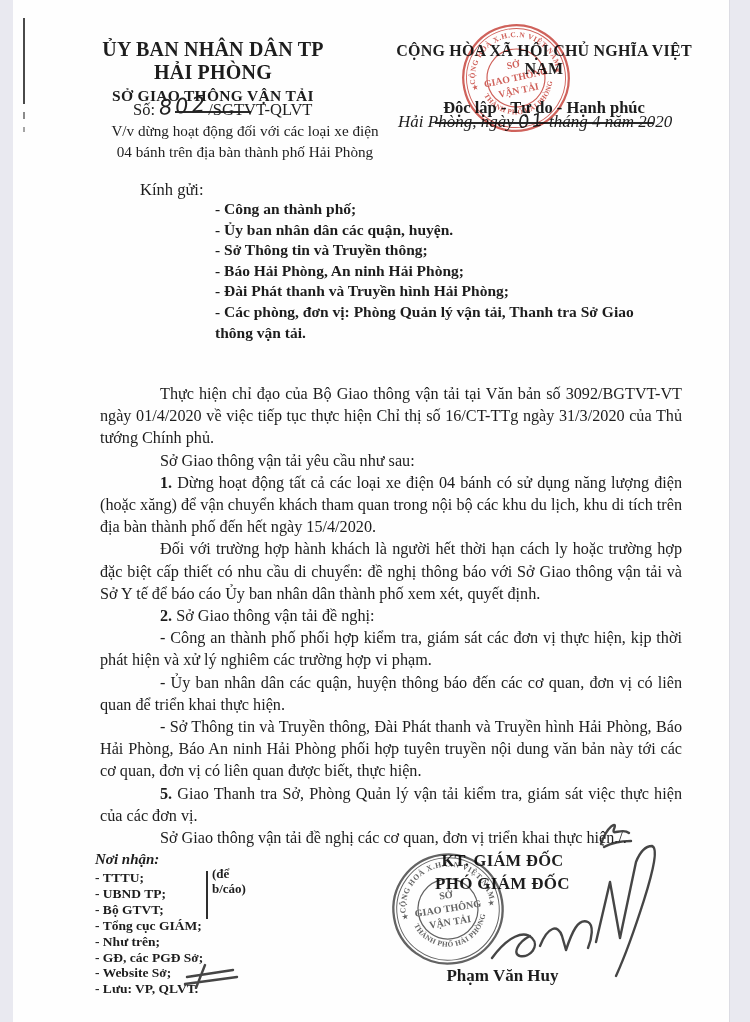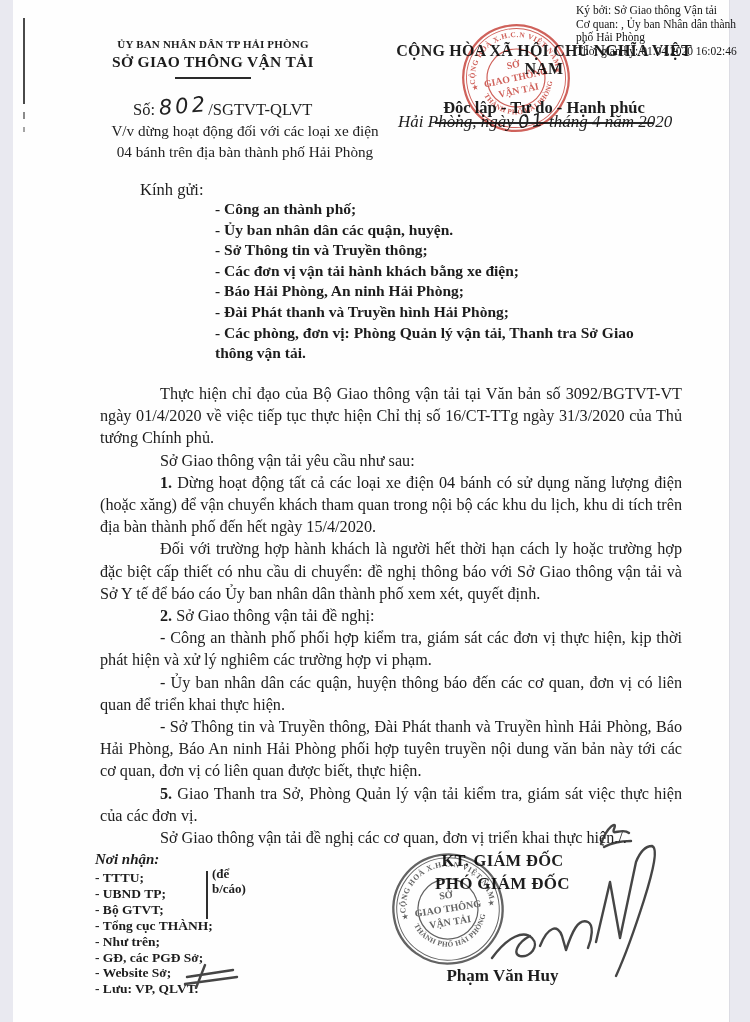--- a/index.html
+++ b/index.html
@@ -13,21 +13,21 @@
   .edge { background:#e9e9f0; }
   .edge-left { left:0; top:0; width:13px; height:1022px; }
   .edge-right { right:0; top:0; width:21px; height:1022px; border-left:1px solid #dcdce3; }
   .scan-line { left:23px; top:18px; width:2px; height:86px; background:#4a4a4a; }
   .scan-dash1 { left:23px; top:112px; width:1.5px; height:7px; background:#8a8a8a; }
   .scan-dash2 { left:23px; top:127px; width:1.5px; height:5px; background:#a5a5a5; }
 
   .digi-sig { left:576px; top:4px; width:172px; font-size:11.5px; line-height:13.5px; color:#141414; }
 
   .hdr-left { left:86px; top:38px; width:254px; text-align:center; font-weight:bold; }
-  .hdr-left .l1 { font-size:11px; letter-spacing:.2px; }
+  .hdr-left .l1 { font-size:20px; letter-spacing:.2px; }
   .hdr-left .l2 { font-size:15.5px; margin-top:3px; letter-spacing:.3px; }
   .rule-sm { width:76px; border-top:2px solid #2a2a2a; margin:6px auto 0; }
   .hdr-right { left:378px; top:42px; width:332px; text-align:center; font-weight:bold; }
   .hdr-right .l1 { font-size:16px; letter-spacing:.2px; }
   .hdr-right .l2 { font-size:16.5px; margin-top:20px; }
   .rule-lg { width:218px; border-top:2px solid #2a2a2a; margin:4px auto 0; }
 
   .so-line { left:133px; top:96px; font-size:16.5px; white-space:nowrap; }
   .hand { font-family:"DejaVu Sans","Liberation Sans",sans-serif; font-style:italic; color:#222; }
   .hand-num { font-size:21px; letter-spacing:3px; display:inline-block; transform:rotate(-5deg) translateY(-2px); }
@@ -67,25 +67,20 @@
 </head>
 <body>
 
 <div class="page">
   <div class="abs edge edge-left"></div>
   <div class="abs edge edge-right"></div>
   <div class="abs scan-line"></div>
   <div class="abs scan-dash1"></div>
   <div class="abs scan-dash2"></div>
 
-  <div class="abs digi-sig">
-    <div>Ký bởi: Sở Giao thông Vận tải</div>
-    <div>Cơ quan: , Ủy ban Nhân dân thành phố Hải Phòng</div>
-    <div>Thời gian ký: 01.04.2020 16:02:46</div>
-  </div>
 
   <div class="abs hdr-left">
     <div class="l1">ỦY BAN NHÂN DÂN TP HẢI PHÒNG</div>
     <div class="l2">SỞ GIAO THÔNG VẬN TẢI</div>
     <div class="rule-sm"></div>
   </div>
 
   <div class="abs hdr-right">
     <div class="l1">CỘNG HÒA XÃ HỘI CHỦ NGHĨA VIỆT NAM</div>
     <div class="l2">Độc lập - Tự do - Hạnh phúc</div>
@@ -129,21 +124,20 @@
       <text x="60" y="63" font-size="10.5" fill="currentColor" text-anchor="middle">GIAO THÔNG</text>
       <text x="60" y="77" font-size="10.5" fill="currentColor" text-anchor="middle">VẬN TẢI</text>
     </svg>
   </div>
 
   <div class="abs kinhgui">Kính gửi:</div>
   <div class="abs recips">
     <div>- Công an thành phố;</div>
     <div>- Ủy ban nhân dân các quận, huyện.</div>
     <div>- Sở Thông tin và Truyền thông;</div>
-    <div>- Các đơn vị vận tải hành khách bằng xe điện;</div>
     <div>- Báo Hải Phòng, An ninh Hải Phòng;</div>
     <div>- Đài Phát thanh và Truyền hình Hải Phòng;</div>
     <div>- Các phòng, đơn vị: Phòng Quản lý vận tải, Thanh tra Sở Giao thông vận tải.</div>
   </div>
 
   <div class="abs bodytext">
     <p><b></b><span>Thực hiện chỉ đạo của Bộ Giao thông vận tải tại Văn bản số 3092/BGTVT-VT ngày 01/4/2020 về việc tiếp tục thực hiện Chỉ thị số 16/CT-TTg ngày 31/3/2020 của Thủ tướng Chính phủ.</span></p>
     <p><b></b><span>Sở Giao thông vận tải yêu cầu như sau:</span></p>
     <p><b>1.</b><span> Dừng hoạt động tất cả các loại xe điện 04 bánh có sử dụng năng lượng điện (hoặc xăng) để vận chuyển khách tham quan trong nội bộ các khu du lịch, khu di tích trên địa bàn thành phố đến hết ngày 15/4/2020.</span></p>
     <p><b></b><span>Đối với trường hợp hành khách là người hết thời hạn cách ly hoặc trường hợp đặc biệt cấp thiết có nhu cầu di chuyển: đề nghị thông báo với Sở Giao thông vận tải và Sở Y tế để báo cáo Ủy ban nhân dân thành phố xem xét, quyết định.</span></p>
@@ -160,21 +154,21 @@
       <path class="ink" d="M 5 26 C 11 8 22 2 18 11 C 15 19 26 9 33 15 M 8 29 C 17 24 26 23 35 23"></path>
     </svg>
   </div>
 
   <div class="abs noinhan">
     <div class="lbl">Nơi nhận:</div>
     <div class="items">
       <div>- TTTU;</div>
       <div>- UBND TP;</div>
       <div>- Bộ GTVT;</div>
-      <div>- Tổng cục THÀNH;</div>
+      <div>- Tổng cục GIÁM;</div>
       <div>- Như trên;</div>
       <div>- GĐ, các PGĐ Sở;</div>
       <div>- Website Sở;</div>
       <div>- Lưu: VP, QLVT.</div>
     </div>
   </div>
   <div class="abs bcao-line"></div>
   <div class="abs bcao">
     <div>(để</div>
     <div>b/cáo)</div>

